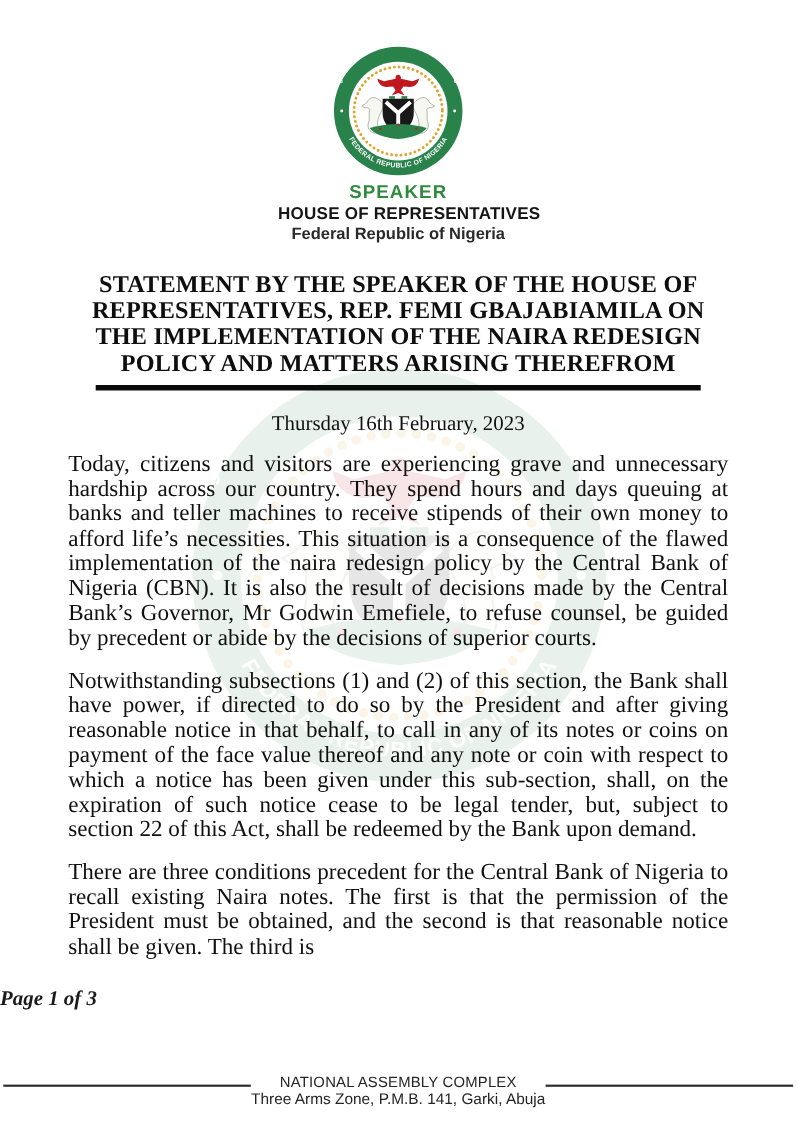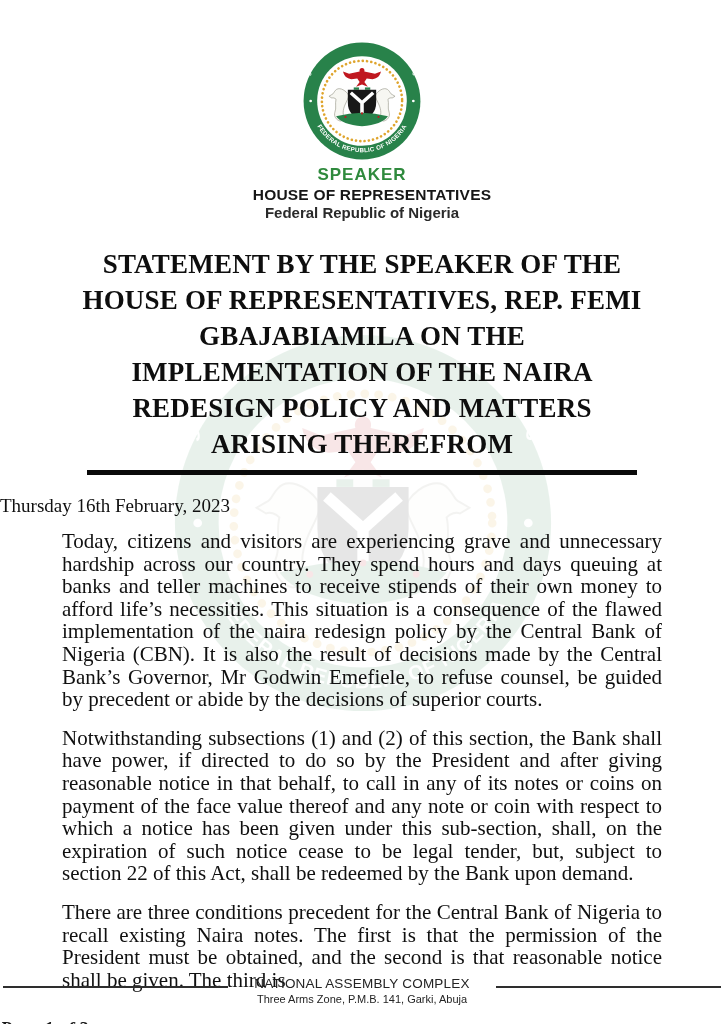--- a/index.html
+++ b/index.html
@@ -36,28 +36,28 @@
   .institution{
     font-family:"Liberation Sans",sans-serif;font-weight:bold;
     color:#161616;font-size:15.5px;line-height:19px;letter-spacing:.2px;padding-left:20px;
   }
   .country{
     font-family:"Liberation Sans",sans-serif;font-weight:bold;
     color:#2a2a2a;font-size:15px;line-height:18px;
   }
   .title{
     width:568px;margin:24px auto 0;text-align:center;
-    font-size:27px;line-height:36px;font-weight:bold;letter-spacing:.2px;
+    font-size:22px;line-height:24px;font-weight:bold;letter-spacing:.2px;
     color:#0e0e0e;
   }
   .title-rule{
     width:550px;height:5px;background:var(--rule-black);margin:8px auto 0;
   }
   .date{
-    text-align:left;font-size:19px;line-height:22px;margin-top:20px;color:#101010;
+    text-align:center;font-size:19px;line-height:22px;margin-top:20px;color:#101010;
   }
   .body{width:600px;margin:0 auto;}
   .body p{
     margin:16px 0 0;font-size:21px;line-height:22.6px;
     text-align:justify;color:#101010;
   }
   .body p:first-child{margin-top:13px;}
   .page-num{
     font-style:italic;font-weight:bold;
     font-size:19px;line-height:22px;margin-top:27px;color:#1a1a1a;
@@ -65,21 +65,21 @@
   .doc-footer{
     position:absolute;left:3px;right:3px;top:976px;z-index:1;
     display:flex;align-items:center;justify-content:space-between;
   }
   .frule{flex:0 0 225px;height:2px;background:var(--footer-gray);margin-bottom:10px;}
   .addr{
     width:268px;text-align:center;
     font-family:"Liberation Sans",sans-serif;color:#242424;
   }
   .addr-line1{font-size:13.5px;line-height:16px;letter-spacing:.2px;}
-  .addr-line2{font-size:11px;line-height:15px;}
+  .addr-line2{font-size:14px;line-height:15px;}
 </style>
 </head>
 <body>
 
 <div class="page">
 
   <svg class="hidden-defs" aria-hidden="true">
     <defs>
       <g id="sealArt">
         <circle cx="100" cy="100" r="99" fill="var(--seal-green)"></circle>

